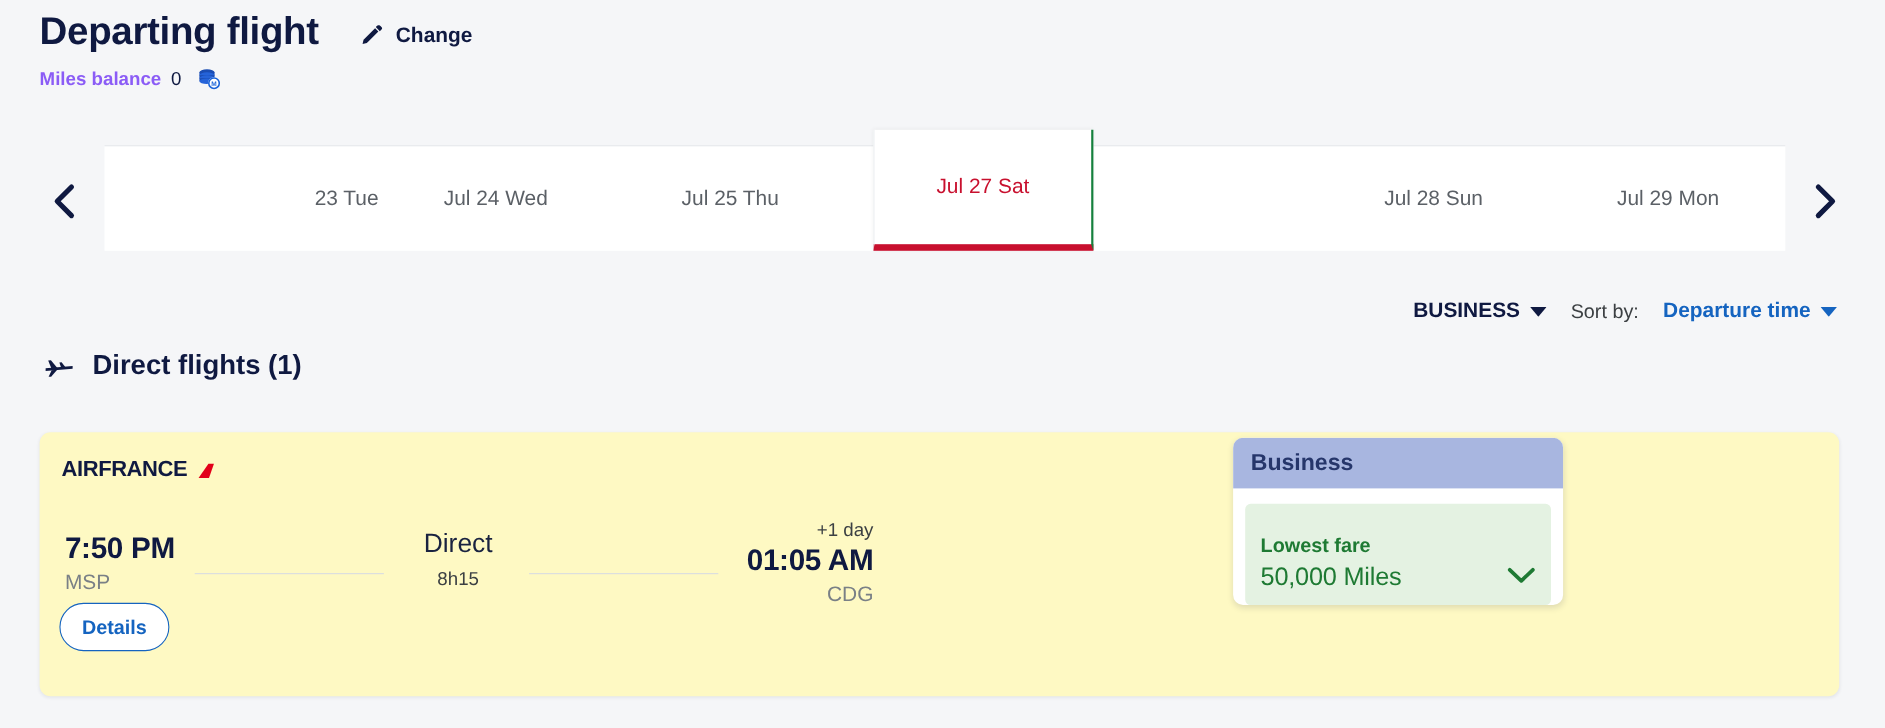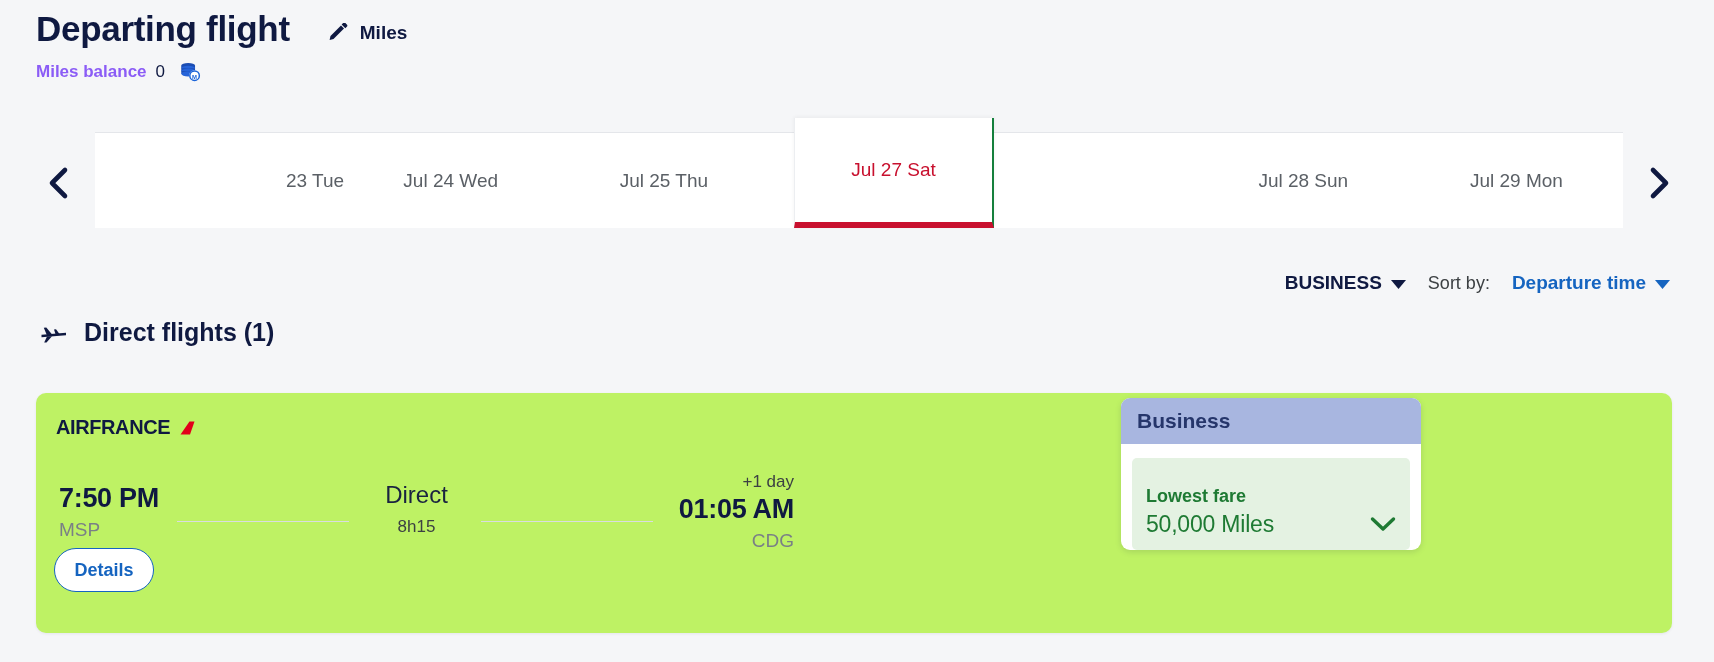--- a/index.html
+++ b/index.html
@@ -182,21 +182,21 @@
     color: #0f1941;
   }
 
   
   .flight-card {
     position: absolute;
     left: 36px;
     top: 393px;
     width: 1636px;
     height: 240px;
-    background: #bef264;
+    background: #fef9c3;
     border-radius: 10px;
     box-shadow: 0 1px 3px rgba(15,25,65,0.07);
   }
   .airline-logo {
     position: absolute;
     left: 20px;
     top: 23px;
     display: flex;
     align-items: center;
     gap: 7px;
@@ -342,21 +342,21 @@
 <div class="header">
   <div class="title-row">
     <div class="page-title">Departing flight</div>
     <div class="change-btn">
       <span class="pencil-icon">
         <svg class="pencil-icon" viewBox="0 0 20 20" xmlns="http://www.w3.org/2000/svg">
           <path d="M2.5 15.1 L13.0 4.6 L16.0 7.6 L5.5 18.1 L1.6 18.9 Z" fill="#0f1941" transform="translate(0,-2)"></path>
           <path d="M13.6 2.6 L15.1 1.1 a1.6 1.6 0 0 1 2.3 0 l1.4 1.4 a1.6 1.6 0 0 1 0 2.3 L17.3 6.3 Z" fill="#0f1941" transform="translate(0,-1)"></path>
         </svg>
       </span>
-      <span>Miles</span>
+      <span>Change</span>
     </div>
   </div>
 
   <div class="miles-row">
     <span class="miles-label">Miles balance</span>
     <span class="miles-value">0</span>
     <span class="coin-icon">
       <svg class="coin-icon" viewBox="0 0 26 24" xmlns="http://www.w3.org/2000/svg">
         <ellipse cx="11" cy="5" rx="7.5" ry="2.8" fill="#1b4db3"></ellipse>
         <rect x="3.5" y="5" width="15" height="3" fill="#1b4db3"></rect>

